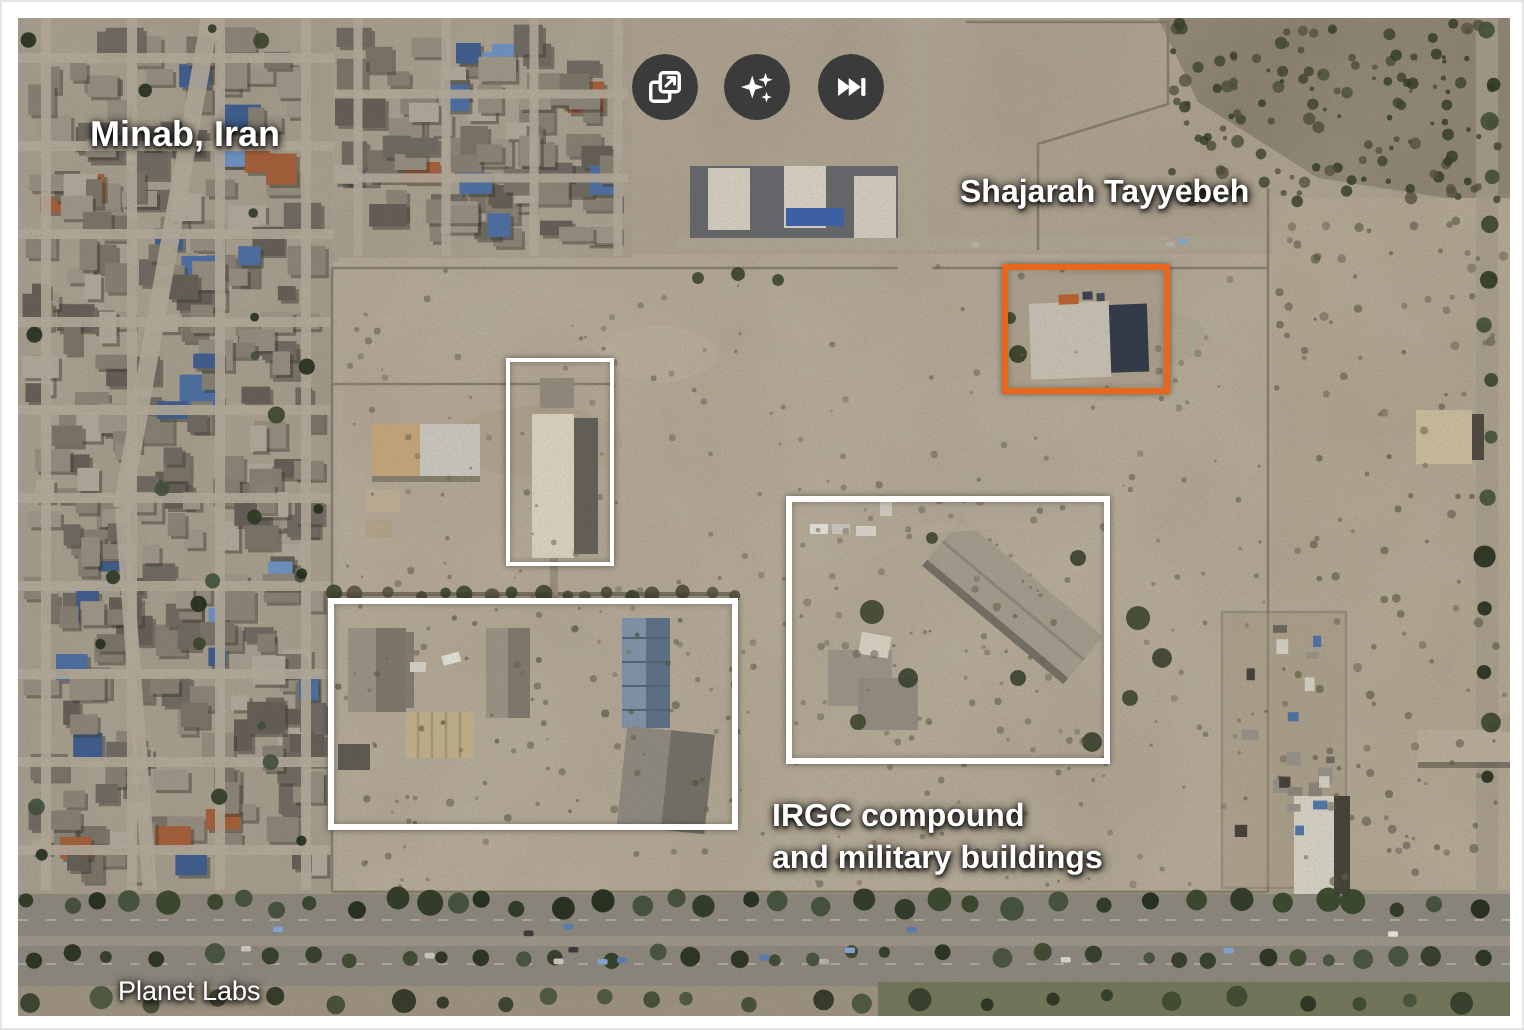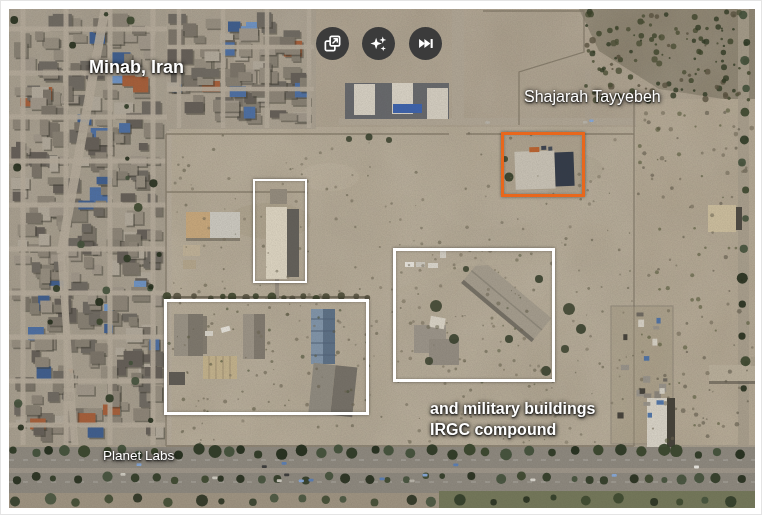--- a/index.html
+++ b/index.html
@@ -1,26 +1,26 @@
 <!DOCTYPE html>
 <html><head>
 <meta charset="utf-8">
 <style>
   html,body{margin:0;padding:0;width:762px;height:515px;overflow:hidden;background:#fff;
     font-family:"Liberation Sans",sans-serif;}
   .page{position:absolute;inset:0;background:#fff;border:1px solid #e4e4e4;box-sizing:border-box;}
   .map{position:absolute;left:8px;top:8px;width:746px;height:499px;overflow:hidden;background:#ab9f8c;}
   .map svg.scene{position:absolute;left:0;top:0;}
   .label{position:absolute;color:#fff;z-index:3;white-space:nowrap;
-    text-shadow:0 1px 2px rgba(0,0,0,.9),0 0 4px rgba(0,0,0,.75),1px 1px 4px rgba(0,0,0,.55);margin-left:44px;}
+    text-shadow:0 1px 2px rgba(0,0,0,.9),0 0 4px rgba(0,0,0,.75),1px 1px 4px rgba(0,0,0,.55);}
   .loc{left:36px;top:47px;font-size:18px;line-height:23px;}
   .loc-title{font-weight:bold;}
-  .school-label{left:471px;top:77px;font-size:16px;line-height:21px;font-weight:normal;}
+  .school-label{left:471px;top:77px;font-size:16px;line-height:21px;font-weight:bold;}
   .irgc-label{left:377px;top:389px;font-size:16px;line-height:21px;font-weight:bold;}
-  .credit{left:38px;top:439px;font-size:13.5px;padding-left:12px;}
+  .credit{left:38px;top:479px;font-size:13.5px;padding-left:12px;}
   .box{position:absolute;box-sizing:border-box;z-index:2;
     box-shadow:0 0 3px rgba(0,0,0,.45), inset 0 0 3px rgba(0,0,0,.3);}
   .box-orange{border:3px solid #e8671c;left:492px;top:123px;width:84px;height:65px;}
   .box-small{border:2.5px solid #fff;left:244px;top:170px;width:54px;height:104px;}
   .box-big{border:3px solid #fff;left:155px;top:290px;width:205px;height:116px;}
   .box-mid{border:3px solid #fff;left:384px;top:239px;width:162px;height:134px;}
   .toolbar{position:absolute;left:0;top:0;z-index:4;}
   .tool-btn{position:absolute;top:18px;width:33px;height:33px;border-radius:50%;border:none;
     background:#3b3b3b;display:flex;align-items:center;justify-content:center;padding:0;cursor:pointer;}
   .tool-btn svg{display:block;}
@@ -1818,22 +1818,22 @@
     <div class="box box-big" style="border-color: rgb(255, 255, 255);"></div>
     <div class="box box-mid" style="border-color: rgb(255, 255, 255);"></div>
 
     <div class="label loc">
       <div class="loc-title">Minab, Iran</div>
     </div>
     <div class="label school-label">
       <div>Shajarah Tayyebeh</div>
     </div>
     <div class="label irgc-label">
+      <div>IRGC compound</div>
       <div>and military buildings</div>
-      <div>IRGC compound</div>
     </div>
     <div class="label credit">Planet Labs</div>
 
     <div class="toolbar">
       <button class="tool-btn btn-1" aria-label="open-in-new-icon" style="background: rgb(59, 59, 59);">
         <svg width="19" height="19" viewBox="0 0 20 20">
           <rect x="2.5" y="7.5" width="10" height="10" rx="1.5" fill="none" stroke="#fff" stroke-width="1.8"></rect>
           <rect x="7.5" y="2.5" width="10" height="10" rx="1.5" fill="#3b3b3b" stroke="#fff" stroke-width="1.8"></rect>
           <path d="M10.5,9.5 L15,5 M15,5 h-3.4 M15,5 v3.4" stroke="#fff" stroke-width="1.6" fill="none" stroke-linecap="round"></path>
         </svg>

